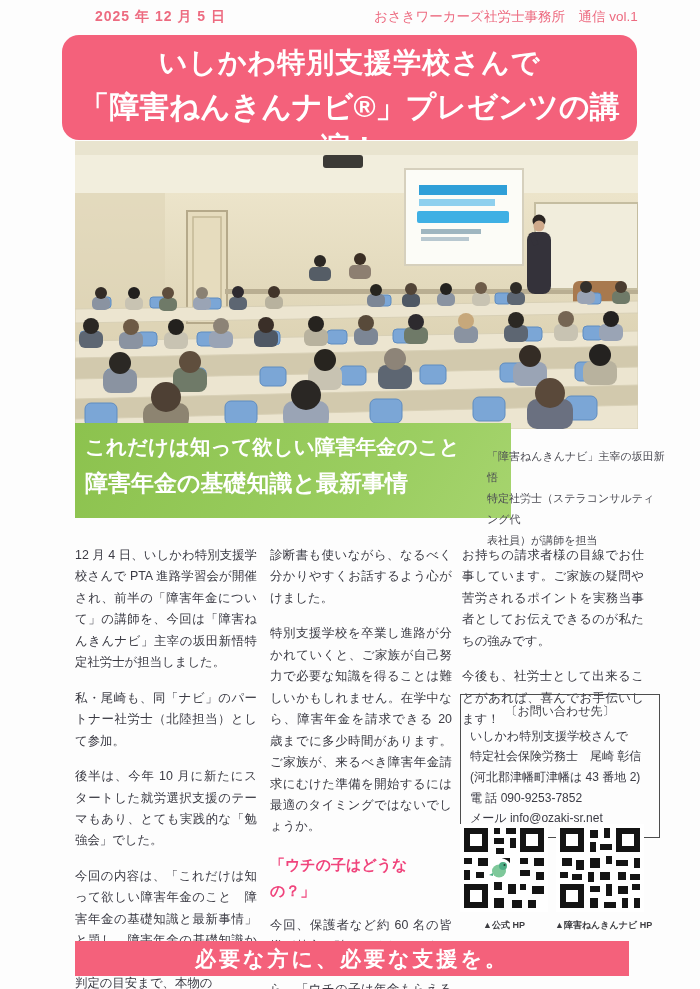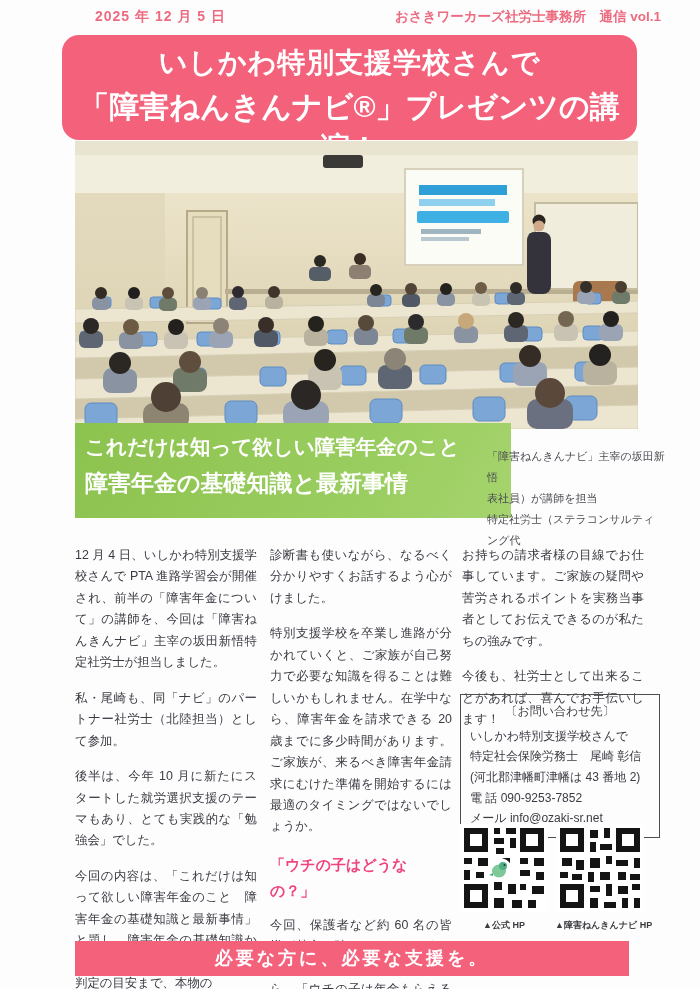--- a/index.html
+++ b/index.html
@@ -4,21 +4,21 @@
 <style>
   html,body{margin:0;padding:0;}
   body{
     width:700px;height:989px;position:relative;background:#fdfdfd;
     font-family:"Liberation Sans","DejaVu Sans",sans-serif;color:#3a3a43;
     overflow:hidden;
   }
   .abs{position:absolute;}
   
   .header-date{left:95px;top:8px;color:#ed6b80;font-size:14px;font-weight:bold;letter-spacing:1px;}
-  .header-issuer{left:395px;top:8px;color:#ed6b80;font-size:13.5px;font-weight:bold;}
+  .header-issuer{left:374px;top:8px;color:#ed6b80;font-size:13.5px;font-weight:normal;}
   
   .title-banner{
     left:62px;top:35px;width:575px;height:105px;background:#f4617b;
     color:#fff;text-align:center;border-radius:17px;
   }
   .title-line1{font-size:28px;font-weight:bold;margin-top:9px;letter-spacing:1px;}
   .title-line2{font-size:30px;font-weight:bold;margin-top:5px;letter-spacing:0px;}
   
   .photo-wrap{left:75px;top:141px;width:563px;height:288px;overflow:hidden;}
   
@@ -46,21 +46,21 @@
   .contact-title{text-align:center;margin-bottom:4px;color:#3c3c44;}
   .contact-line{white-space:nowrap;}
   
   .qr-block{top:824px;width:90px;text-align:center;}
   .qr-block-1{left:459px;}
   .qr-block-2{left:555px;}
   .qr-label{font-size:9px;font-weight:bold;color:#3c3c40;margin-top:3px;white-space:nowrap;}
   
   .footer-banner{
     left:75px;top:941px;width:554px;height:35px;background:#f4617b;
-    color:#fff;font-size:18px;font-weight:bold;text-align:center;line-height:35px;letter-spacing:3px;
+    color:#fff;font-size:21px;font-weight:bold;text-align:center;line-height:35px;letter-spacing:3px;
   }
 </style>
 </head>
 <body>
 
 <div class="abs header-date">2025 年 12 月 5 日</div>
 <div class="abs header-issuer">おさきワーカーズ社労士事務所　通信 vol.1</div>
 
 <div class="abs title-banner">
   <div class="title-line1">いしかわ特別支援学校さんで</div>
@@ -226,22 +226,22 @@
   </svg>
 </div>
 
 <div class="abs green-banner">
   <div class="green-line1">これだけは知って欲しい障害年金のこと</div>
   <div class="green-line2">障害年金の基礎知識と最新事情</div>
 </div>
 
 <div class="abs side-caption">
   <div>「障害ねんきんナビ」主宰の坂田新悟</div>
+  <div>特定社労士（ステラコンサルティング代</div>
   <div>表社員）が講師を担当</div>
-  <div>特定社労士（ステラコンサルティング代</div>
 </div>
 
 <div class="abs col col1">
   <p>12 月 4 日、いしかわ特別支援学校さんで PTA 進路学習会が開催され、前半の「障害年金について」の講師を、今回は「障害ねんきんナビ」主宰の坂田新悟特定社労士が担当しました。</p>
   <p>私・尾崎も、同「ナビ」のパートナー社労士（北陸担当）として参加。</p>
   <p>後半は、今年 10 月に新たにスタートした就労選択支援のテーマもあり、とても実践的な「勉強会」でした。</p>
   <p>今回の内容は、「これだけは知って欲しい障害年金のこと　障害年金の基礎知識と最新事情」と題し、障害年金の基礎知識から、実際の認定のされ方、等級判定の目安まで、本物の</p>
 </div>
 
 <div class="abs col col2">

